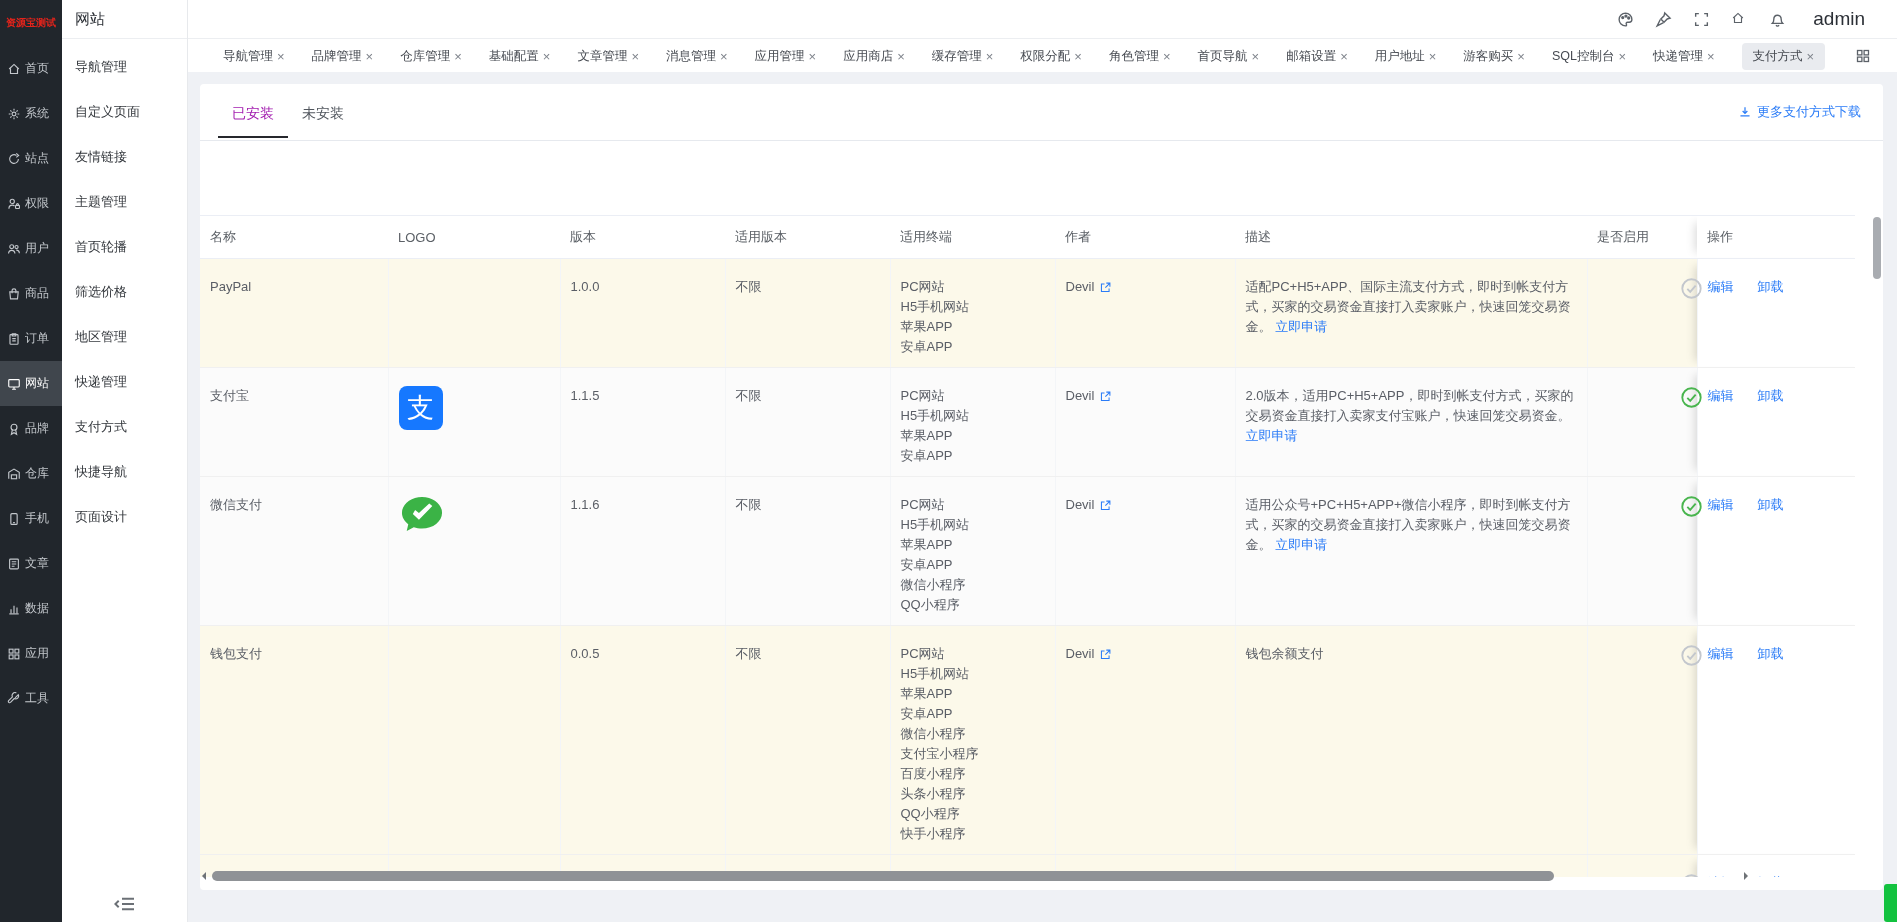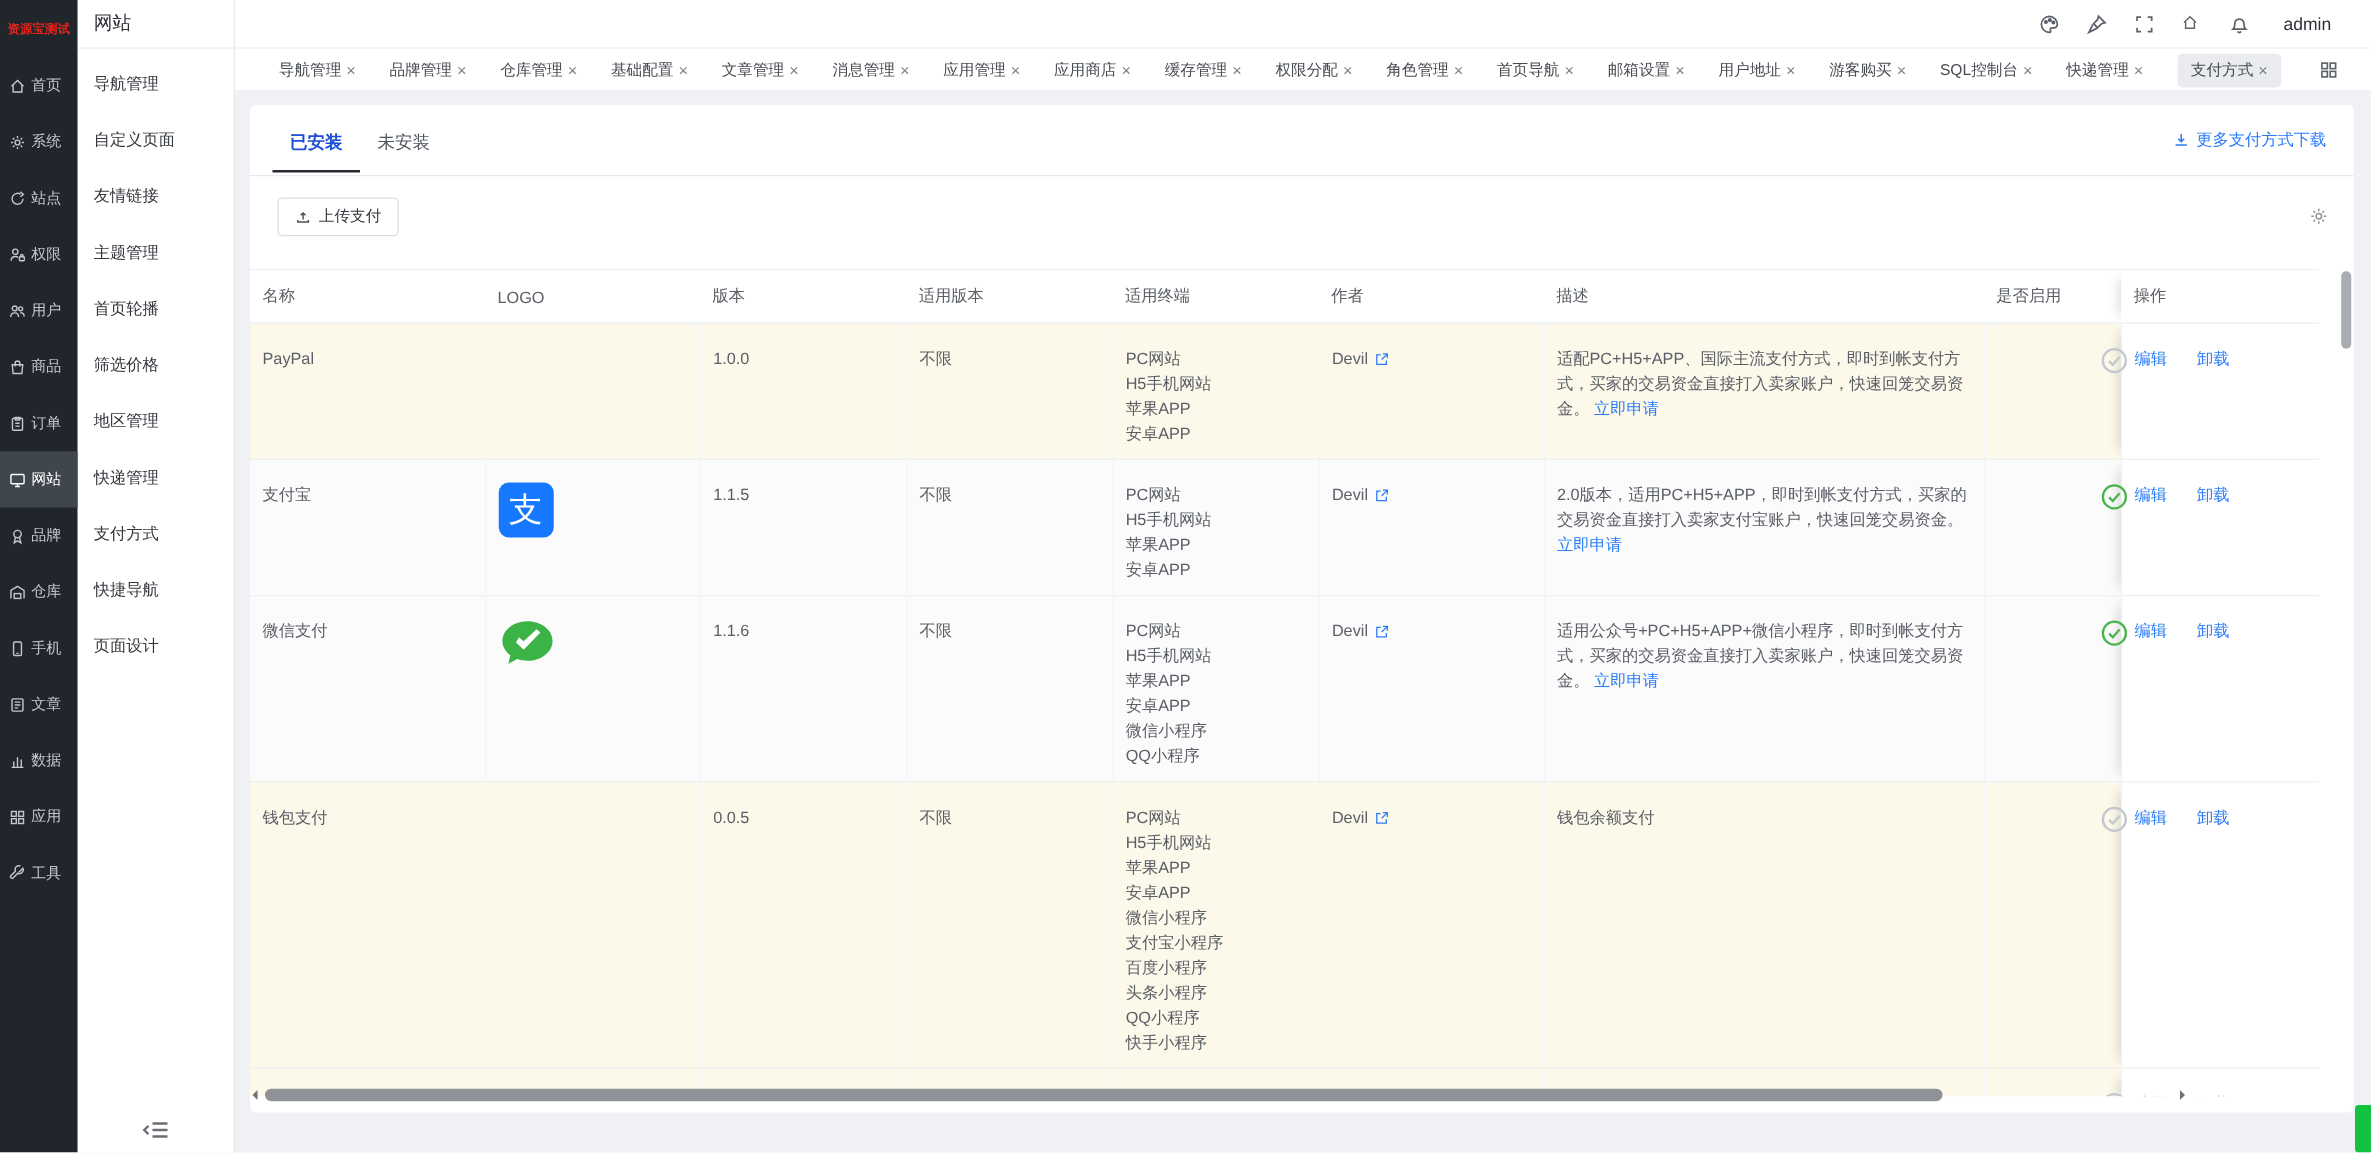--- a/index.html
+++ b/index.html
@@ -21,32 +21,32 @@
                border-bottom:1px solid #eceef1;}
   .panel-list{padding-top:5px;}
   .panel-item{height:45px;line-height:45px;padding-left:13px;font-size:13px;color:#33373c;cursor:pointer;}
   .panel-collapse{position:absolute;bottom:6px;left:50%;transform:translateX(-50%);
                   width:24px;height:24px;color:#6b7076;cursor:pointer;}
   
   .main{position:absolute;left:188px;top:0;right:0;bottom:0;}
   .top-header{height:38px;background:#fff;border-bottom:1px solid #eceef1;display:flex;
               align-items:center;justify-content:flex-end;gap:21px;padding-right:32px;}
   .hicon{width:17px;height:17px;color:#5c6269;cursor:pointer;}
-  .username{font-size:14px;color:#2b2f36;margin-left:6px;cursor:pointer;}
+  .username{font-size:19px;color:#2b2f36;margin-left:6px;cursor:pointer;}
   .tabbar{height:34px;background:#fff;display:flex;align-items:center;padding-left:35px;gap:27px;position:relative;}
   .wtab{font-size:12.5px;color:#474b52;cursor:pointer;white-space:nowrap;display:inline-flex;align-items:center;gap:4px;}
   .wtab .close{color:#7d828a;font-size:13px;line-height:1;}
   .wtab.active{background:#e9ebef;border-radius:4px;padding:5px 11px;}
   .tablist-icon{position:absolute;right:26px;top:9px;width:16px;height:16px;color:#5c6269;cursor:pointer;}
   
   .content{position:absolute;top:72px;left:0;right:0;bottom:0;background:#eff1f5;}
   .card{position:absolute;left:12px;top:12px;right:14px;height:806px;background:#fff;border-radius:4px;overflow:hidden;}
   .card-tabs{height:56px;position:relative;border-bottom:1px solid #e6e9ee;padding-left:18px;}
   .ctab{display:inline-block;margin-top:21px;padding:0 14px 13px;font-size:14px;color:#51565e;cursor:pointer;}
-  .ctab.active{color:#1d4ed8;border-bottom:2px solid #26282d;font-weight:bold;text-align:right;}
+  .ctab.active{color:#a21caf;border-bottom:2px solid #26282d;font-weight:normal;text-align:right;}
   .download-link{position:absolute;right:22px;top:19px;color:#2b7cf7;font-size:13px;display:flex;
                  align-items:center;gap:5px;cursor:pointer;}
   .download-link .icon16{width:14px;height:14px;}
   .toolbar{position:relative;height:58px;}
   .upload-btn{position:absolute;left:22px;top:17px;display:inline-flex;align-items:center;gap:6px;
               border:1px solid #d8dce1;border-radius:4px;padding:6px 13px;font-size:12.5px;color:#33373d;
               background:#fff;cursor:pointer;}
   .upload-btn .icon16{width:13px;height:13px;color:#4a4e55;}
   .table-gear{position:absolute;right:20px;top:24px;width:16px;height:16px;color:#8b919a;cursor:pointer;}
   
@@ -374,37 +374,20 @@
         <span class="download-link">
           <span class="icon16">
             <svg viewBox="0 0 16 16" width="14" height="14" fill="none" stroke="currentColor" stroke-width="1.4">
               <path d="M8 2.5v6.5M5.3 6.8 8 9.5l2.7-2.7"></path>
                 <path d="M2.8 12.5h10.4"></path>
             </svg>
           </span>
           <span>更多支付方式下载</span>
         </span>
       </div>
-      <div class="toolbar">
-        <span class="upload-btn">
-          <span class="icon16">
-            <svg viewBox="0 0 16 16" width="13" height="13" fill="none" stroke="currentColor" stroke-width="1.4">
-              <path d="M8 10.5V4.3M5.6 6.5 8 4.1l2.4 2.4"></path>
-                <path d="M2.8 11v2h10.4v-2"></path>
-            </svg>
-          </span>
-          <span>上传支付</span>
-        </span>
-        <span class="table-gear">
-          <svg viewBox="0 0 16 16" width="16" height="16" fill="none" stroke="currentColor" stroke-width="1.2">
-            <circle cx="8" cy="8" r="2.2"></circle>
-            <path d="M8 2v2M8 12v2M2 8h2M12 8h2M3.8 3.8l1.4 1.4M10.8 10.8l1.4 1.4M12.2 3.8l-1.4 1.4M5.2 10.8l-1.4 1.4"></path>
-          </svg>
-        </span>
-      </div>
       <div class="table-wrap">
         <table>
           <colgroup>
               <col style="width:188px">
               <col style="width:172px">
               <col style="width:165px">
               <col style="width:165px">
               <col style="width:165px">
               <col style="width:180px">
               <col style="width:352px">

